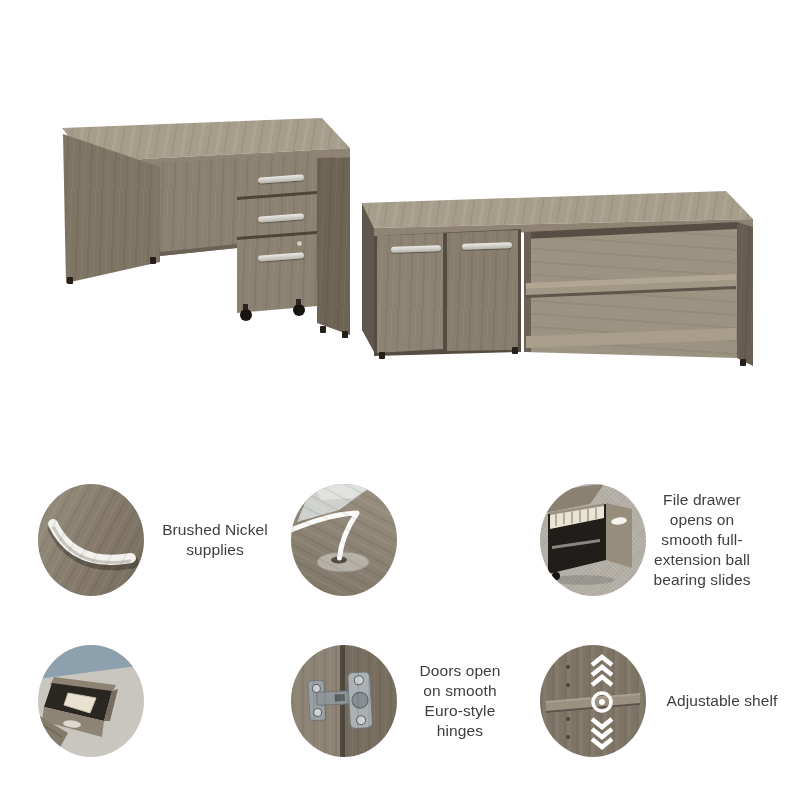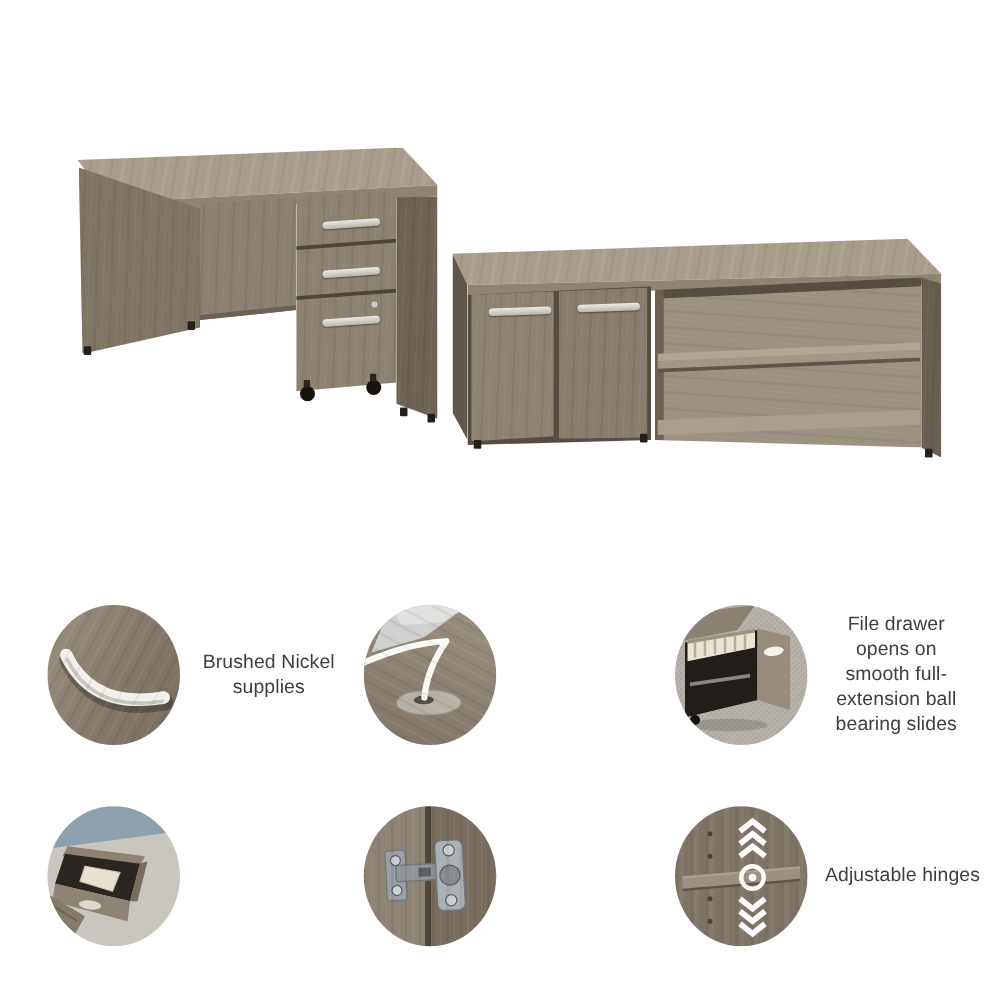--- a/index.html
+++ b/index.html
@@ -122,21 +122,21 @@
           <polygon points="10,28 64,19 64,34 10,45" fill="#eae4d4"></polygon>
           <path d="M16 30 l0 12 M24 28.6 l0 12 M32 27.4 l0 12 M40 26.2 l0 12 M48 25 l0 12 M56 23.8 l0 12" stroke="#b5ad99" stroke-width="2"></path>
           <polygon points="10,28 64,19 64,22 10,31" fill="#9a9383"></polygon>
           <polygon points="12,62 60,55 60,58 12,65" fill="#8b8780"></polygon>
           <polygon points="66,19 92,25 92,84 66,76" fill="#978d7d"></polygon>
           <ellipse cx="79" cy="37" rx="8" ry="3.6" fill="#f4f3ef" transform="rotate(-8 79 37)"></ellipse>
           <ellipse cx="42" cy="96" rx="32" ry="5" fill="rgba(0,0,0,.14)"></ellipse>
           <circle cx="16" cy="92" r="4" fill="#15130f"></circle>
         </svg>
       </div>
-      <div class="caption" style="width:112px;margin-left:15px;">File drawer opens on smooth full-extension ball bearing slides</div>
+      <div class="caption" style="width:112px;margin-left:0;">File drawer opens on smooth full-extension ball bearing slides</div>
     </div>
 
     <div class="feature" style="left:38px;top:645px;">
       <div class="photo" id="p4">
         <svg width="106" height="112" viewBox="0 0 106 112">
           <polygon points="0,0 106,0 106,20 0,34" fill="#8ca0ae"></polygon>
           <polygon points="16,32 78,40 74,48 12,40" fill="#8d8373"></polygon>
           <polygon points="14,38 74,46 66,76 6,62" fill="#2a2622"></polygon>
           <polygon points="30,48 58,53 52,68 26,60" fill="#e9e2d0" stroke="#c9c2b0" stroke-width="1"></polygon>
           <polygon points="74,46 80,44 72,76 66,76" fill="#776d5f"></polygon>
@@ -157,20 +157,21 @@
             <rect x="58" y="28" width="22" height="56" rx="5" fill="#aab0b3" stroke="#70767a" stroke-width="1"></rect>
             <circle cx="26" cy="42" r="4" fill="#cdd1d3" stroke="#5b6063" stroke-width="1"></circle>
             <circle cx="26" cy="66" r="4" fill="#cdd1d3" stroke="#5b6063" stroke-width="1"></circle>
             <circle cx="69" cy="36" r="4.5" fill="#cdd1d3" stroke="#5b6063" stroke-width="1"></circle>
             <circle cx="69" cy="76" r="4.5" fill="#cdd1d3" stroke="#5b6063" stroke-width="1"></circle>
             <circle cx="69" cy="56" r="8" fill="#878d90" stroke="#5b6063" stroke-width="1"></circle>
             <rect x="44" y="49" width="10" height="7" fill="#5b6063"></rect>
           </g>
         </svg>
       </div>
+      <div class="caption" style="width:92px;margin-left:17px;">Doors open on smooth Euro-style hinges</div>
     </div>
 
     <div class="feature" style="left:540px;top:645px;">
       <div class="photo" id="p6">
         <svg width="106" height="112" viewBox="0 0 106 112">
           <circle cx="28" cy="22" r="2" fill="#4a4338"></circle>
             <circle cx="28" cy="40" r="2" fill="#4a4338"></circle>
           <circle cx="28" cy="74" r="2" fill="#4a4338"></circle>
             <circle cx="28" cy="92" r="2" fill="#4a4338"></circle>
           <polygon points="6,56 100,48 100,51 6,59" fill="#ab9f8d"></polygon>
@@ -183,17 +184,17 @@
           </g>
           <g fill="none" stroke="#ffffff" stroke-width="4.5">
             <polyline points="52,74 62,82 72,74"></polyline>
             <polyline points="52,84 62,92 72,84"></polyline>
             <polyline points="52,94 62,102 72,94"></polyline>
           </g>
           <circle cx="62" cy="57" r="9" fill="none" stroke="#ffffff" stroke-width="3.5"></circle>
           <circle cx="62" cy="57" r="3" fill="#ffffff"></circle>
         </svg>
       </div>
-      <div class="caption" style="width:130px;margin-left:11px;">Adjustable hinges</div>
+      <div class="caption" style="width:130px;margin-left:11px;">Adjustable shelf</div>
     </div>
 
   </div>
 </div>
 
 </body></html>

